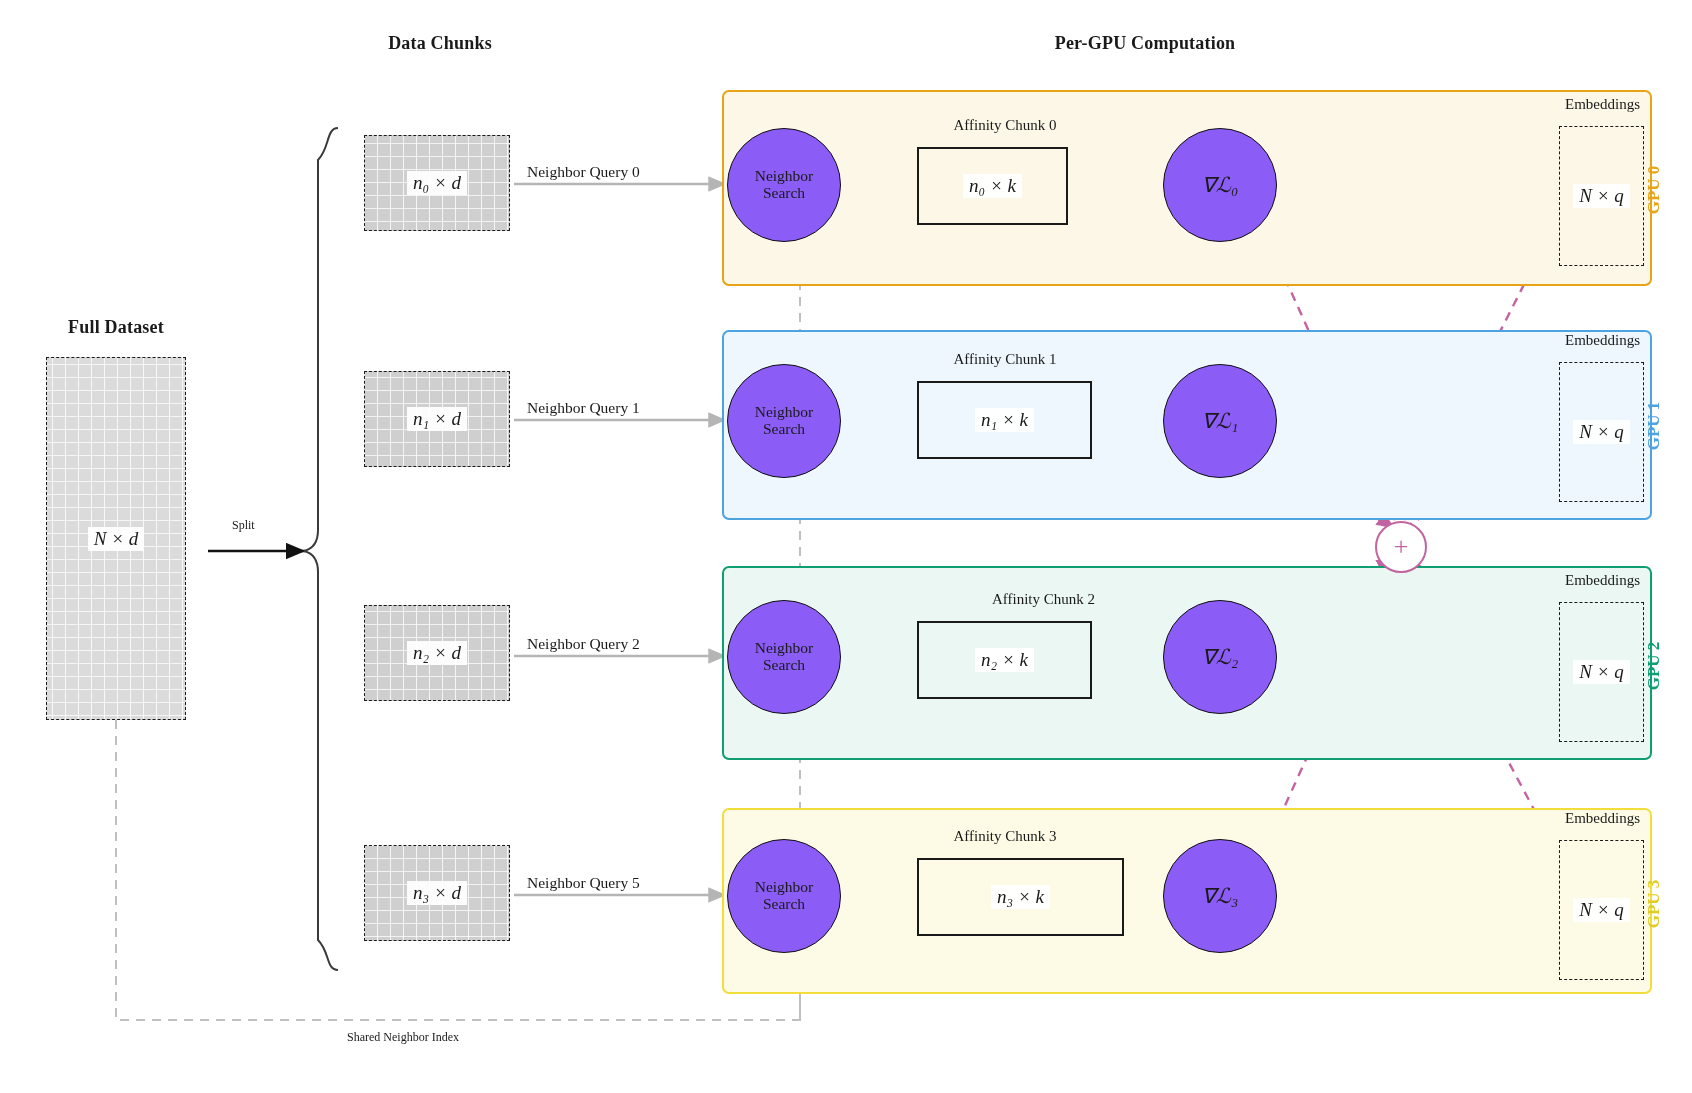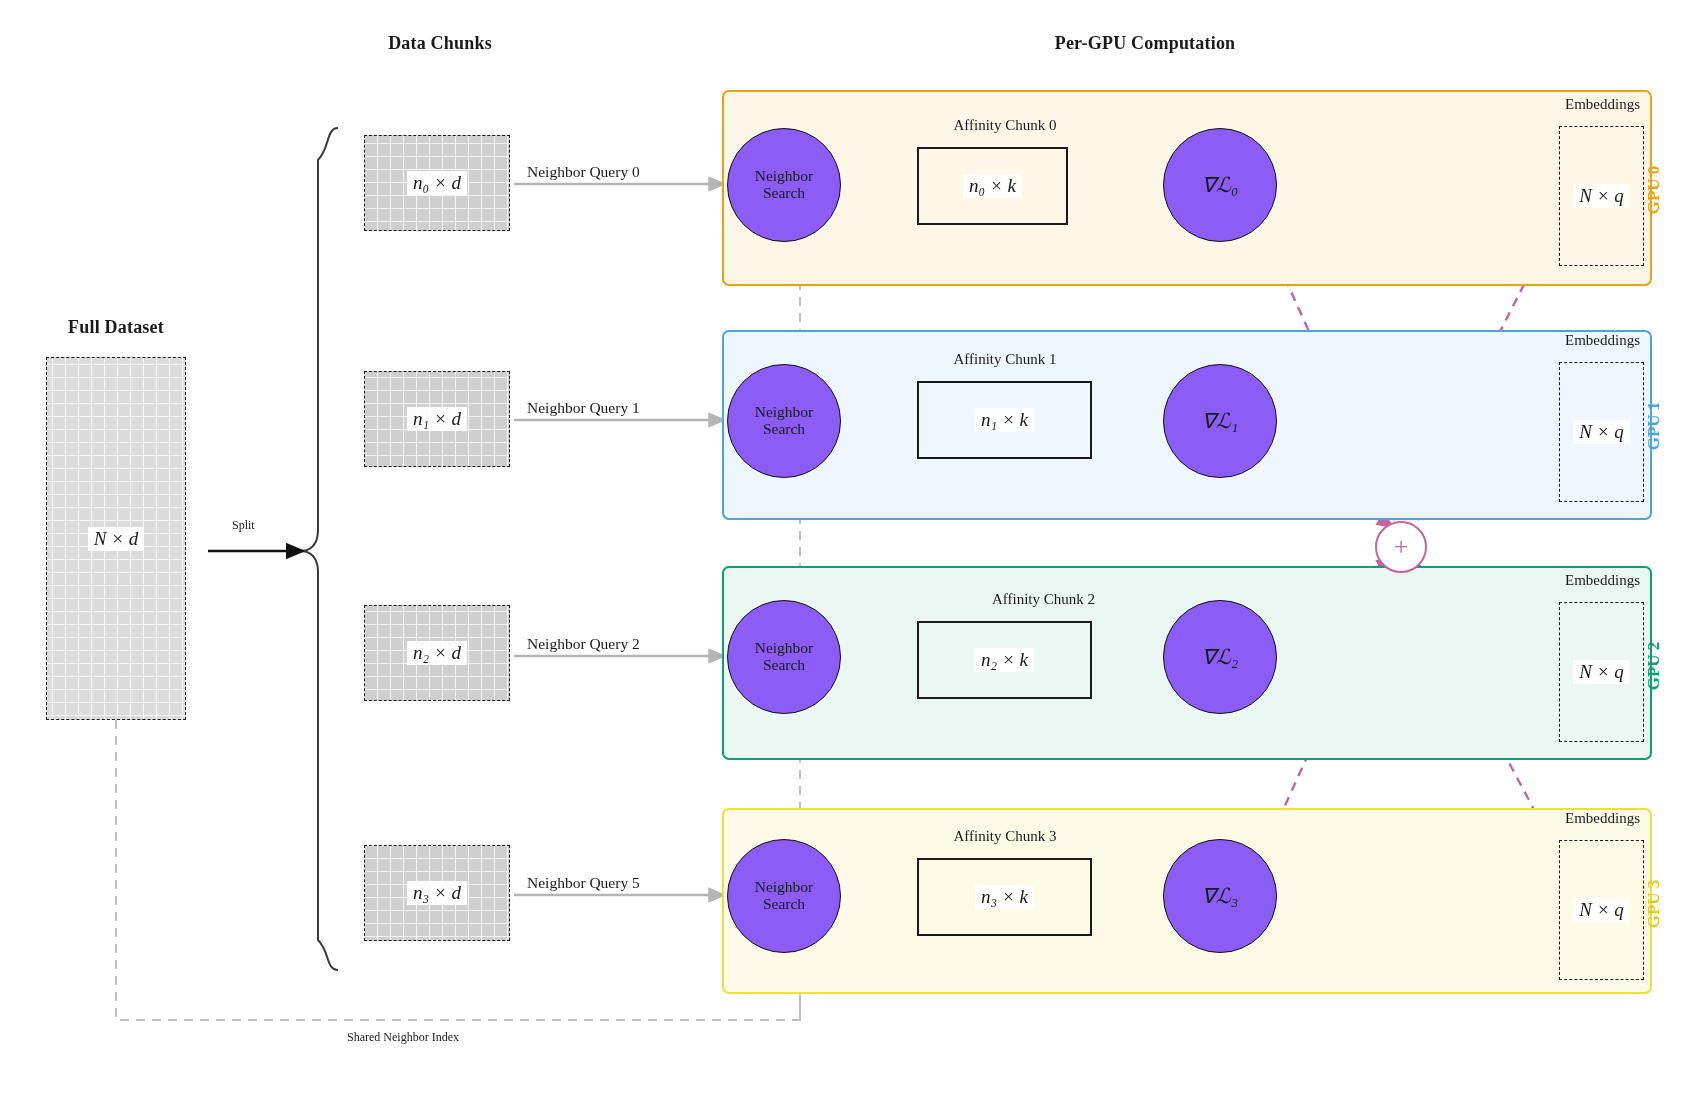--- a/index.html
+++ b/index.html
@@ -322,21 +322,21 @@
     <span class="tag">n₃ × d</span>
   </div>
   <div class="edge-label" style="left:524px; top:874px;">Neighbor Query 5</div>
 
   <div class="circ" style="left:727px; top:839px; width:112px; height:112px;">
     <span>Neighbor</span>
     <span>Search</span>
   </div>
 
   <div class="abs tiny-label" style="left:915px; top:828px; width:180px; text-align:center;">Affinity Chunk 3</div>
-  <div class="matrix" style="left:917px; top:858px; width:175px; height:78px; border-style:solid; border-width:2.2px;">
+  <div class="matrix" style="left:917px; top:858px; width:207px; height:78px; border-style:solid; border-width:2.2px;">
     <span class="tag">n₃ × k</span>
   </div>
 
   <div class="circ" style="left:1163px; top:839px; width:112px; height:112px;">
     <span class="mathbig">∇ℒ₃</span>
   </div>
 
   <div class="abs tiny-label" style="left:1540px; top:810px; width:125px; text-align:center;">Embeddings</div>
   <div class="matrix" style="left:1559px; top:840px; width:85px; height:140px;">
     <span class="tag">N × q</span>

